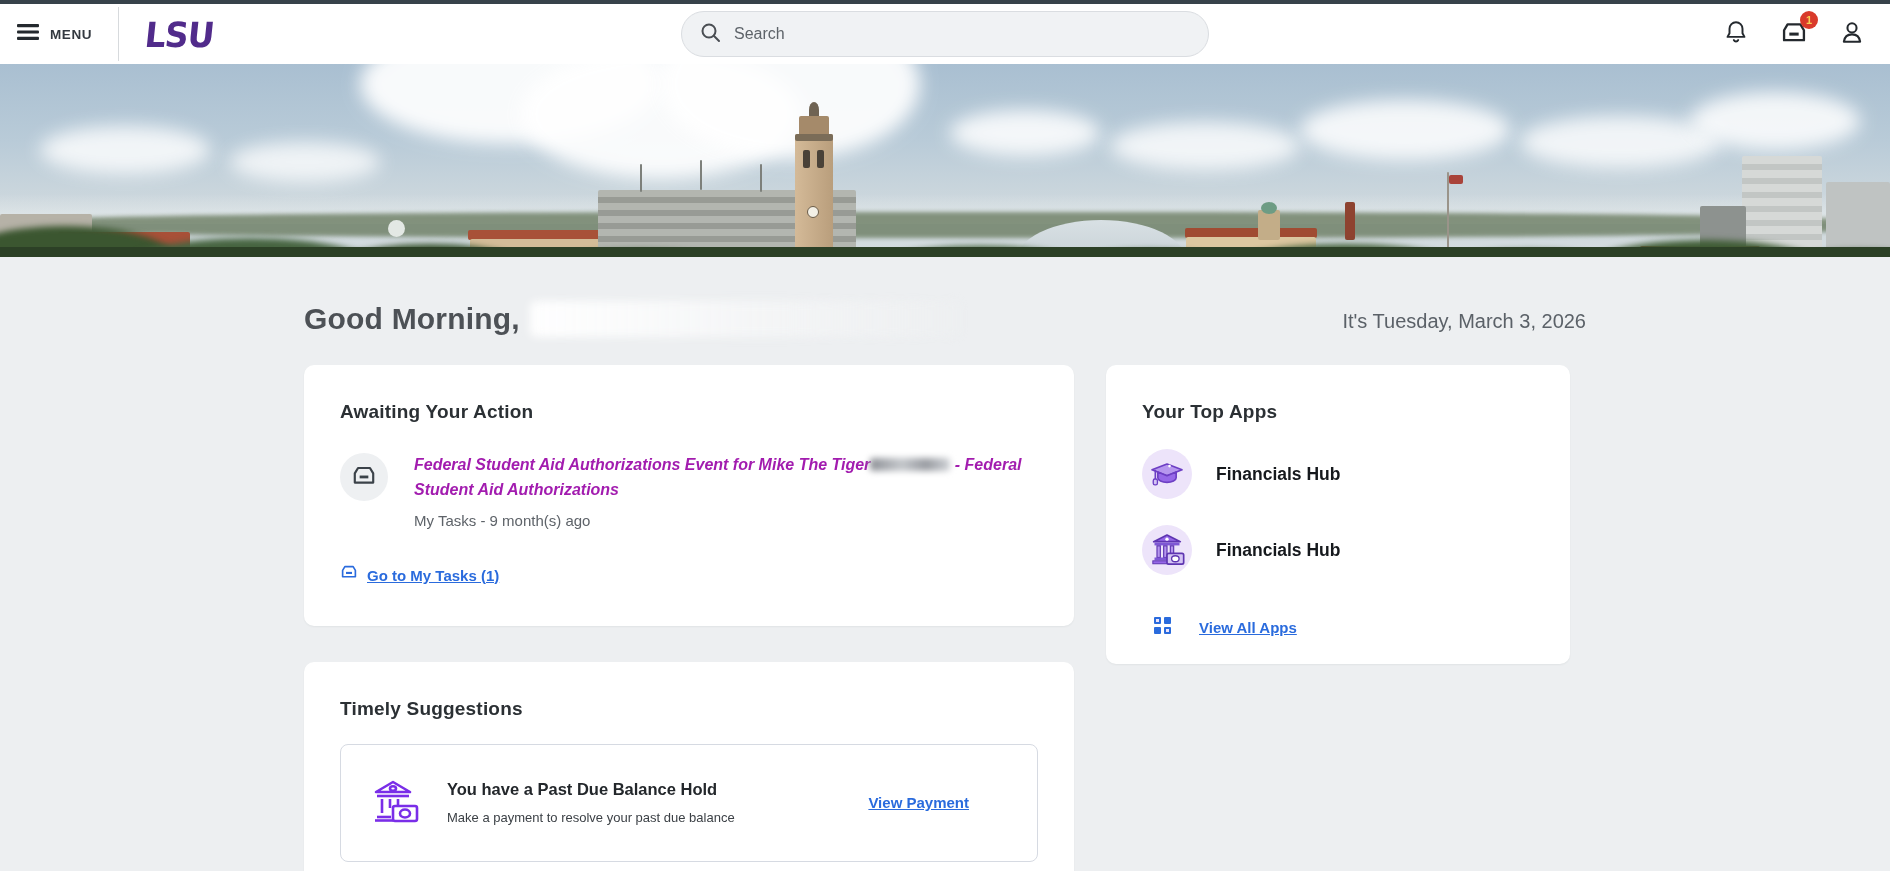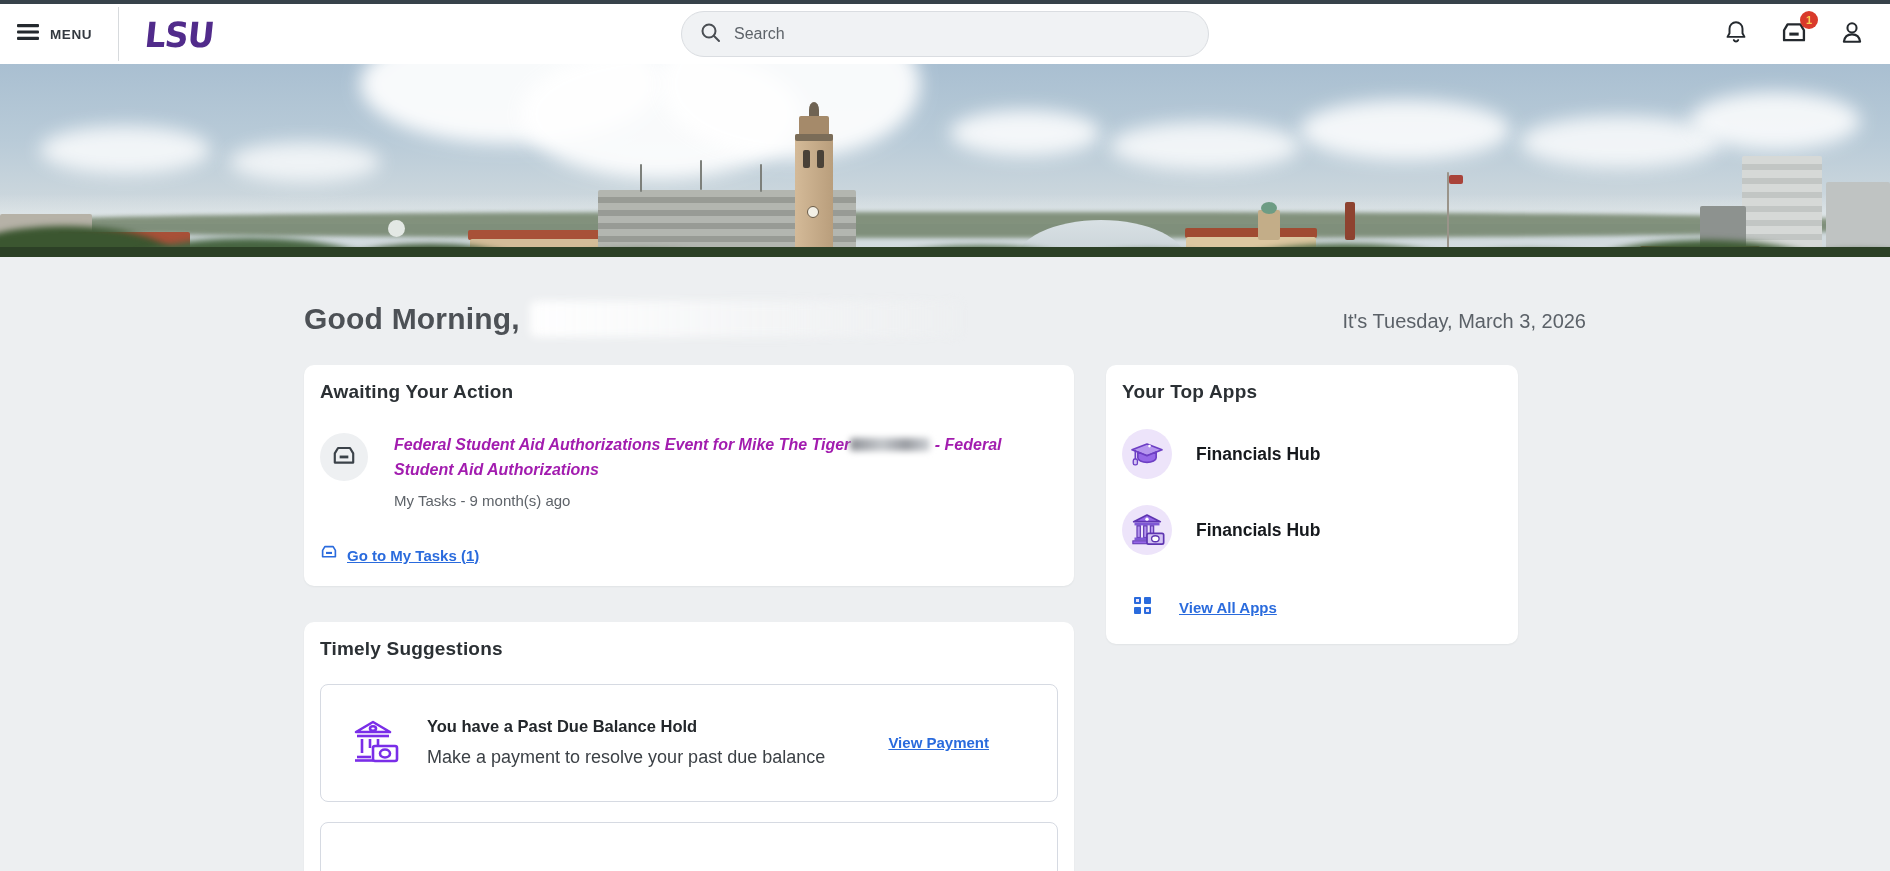--- a/index.html
+++ b/index.html
@@ -43,41 +43,41 @@
   .greeting-row { display:flex; justify-content:space-between; align-items:flex-end; height:42px; }
   .greeting-left { display:flex; align-items:center; }
   .greeting { font-size:30px; font-weight:bold; color:#4d5156; letter-spacing:.2px; }
   .name-blur { width:430px; height:36px; margin-left:10px; border-radius:6px;
     background:linear-gradient(90deg,rgba(255,255,255,.95),rgba(244,245,246,.85) 60%,rgba(238,240,241,.4));
     filter:blur(4px); }
   .date-line { font-size:20px; color:#5b6168; padding-bottom:4px; }
 
   .cards { display:flex; gap:32px; margin-top:28px; align-items:flex-start; }
   .col-left { width:770px; display:flex; flex-direction:column; gap:36px; }
-  .col-right { width:412px; }
-  .card { background:#ffffff; border-radius:10px; padding:16px; box-shadow:0 1px 2px rgba(40,44,48,.06); }
+  .col-right { width:464px; }
+  .card { background:#ffffff; border-radius:10px; padding:36px; box-shadow:0 1px 2px rgba(40,44,48,.06); }
   .card-title { font-size:19px; font-weight:bold; color:#2b3034; letter-spacing:.2px; }
 
   
   .task-row { display:flex; gap:26px; margin-top:30px; cursor:pointer; }
   .task-icon-circle { flex:0 0 48px; width:48px; height:48px; border-radius:50%;
     background:#eef0f2; display:flex; align-items:center; justify-content:center; }
   .task-title { font-size:16px; font-weight:bold; color:#a21caf; line-height:1.55; max-width:610px;font-style:italic; }
   .text-blur { display:inline-block; width:80px; height:13px; border-radius:3px; vertical-align:-1px;
     background:linear-gradient(90deg,#8d9096,#c4c7cb 40%,#989ba1 70%,#cfd2d6); filter:blur(3px); }
   .task-meta { font-size:15px; color:#5e6369; margin-top:9px; }
   .card-link-row { display:flex; align-items:flex-end; gap:9px; margin-top:34px; margin-bottom:6px; cursor:pointer; width:max-content; }
   .link-text { font-size:15px; font-weight:bold; color:#2a6bdd; text-decoration:underline; }
 
   
   .suggest-box { border:1px solid #d6dae2; border-radius:8px; margin-top:24px; padding:30px 28px; display:flex; align-items:center; }
   .suggest-icon { flex:0 0 56px; }
   .suggest-text { margin-left:22px; flex:1; }
   .suggest-title { font-size:16.5px; font-weight:bold; color:#23272b; }
-  .suggest-desc { font-size:18px; color:#3c4146; margin-top:11px; }
+  .suggest-desc { font-size:13px; color:#3c4146; margin-top:11px; }
   .suggest-action { margin-right:40px; cursor:pointer; }
   .suggest-box.empty { height:120px; margin-top:20px; }
 
   
   .app-row { display:flex; align-items:center; gap:24px; margin-top:26px; cursor:pointer; }
   .app-icon-circle { width:50px; height:50px; border-radius:50%; background:#ede4fa;
     display:flex; align-items:center; justify-content:center; }
   .app-label { font-size:17.5px; font-weight:bold; color:#16191d; }
   .apps-link-row { display:flex; align-items:center; gap:28px; margin:42px 0 12px 12px; cursor:pointer; width:max-content; }
 </style>

